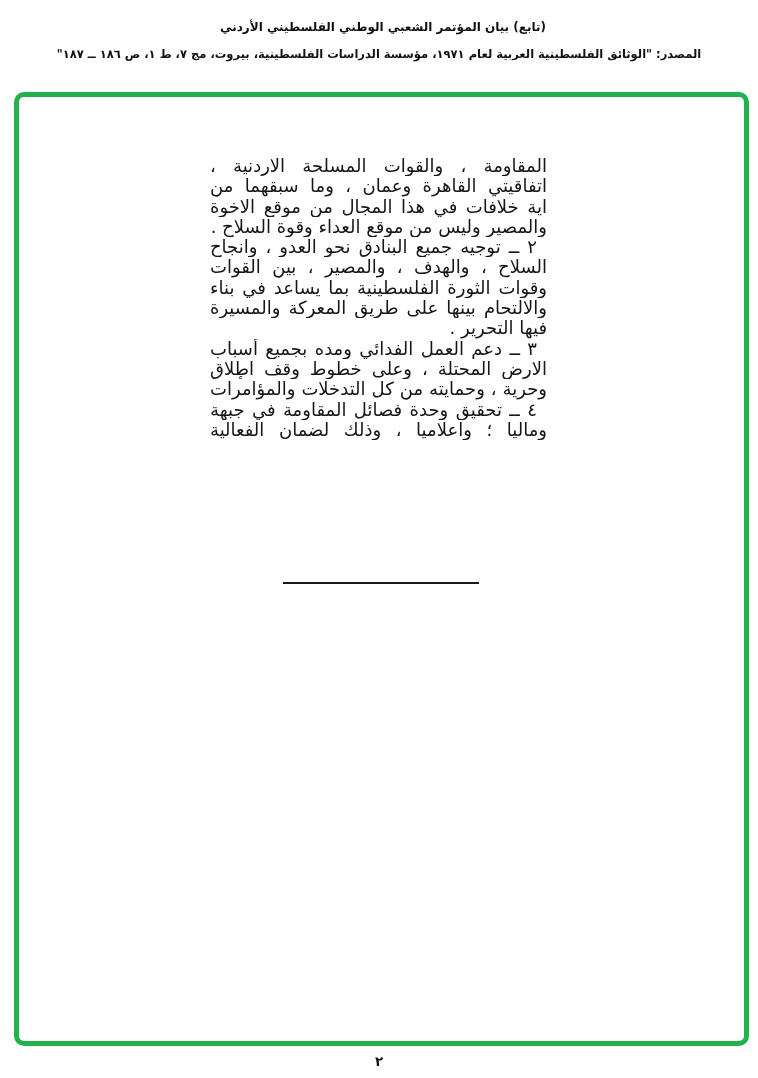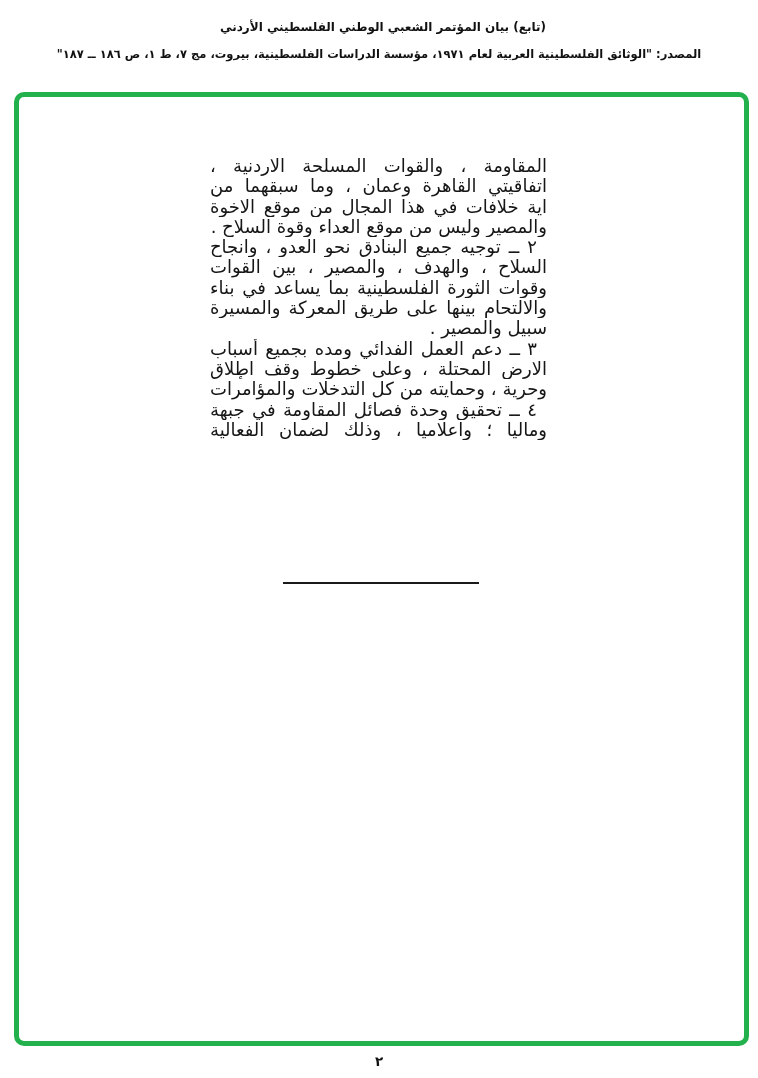--- a/index.html
+++ b/index.html
@@ -103,21 +103,21 @@
 
   <div class="textblock">
     <div class="line">المقاومة ، والقوات المسلحة الاردنية ، والمدنيين ، وتطبيق</div>
     <div class="line">اتفاقيتي القاهرة وعمان ، وما سبقهما من اتفاقيـــات</div>
     <div class="line">اية خلافات في هذا المجال من موقع الاخوة ووحدة الهدف</div>
     <div class="line endline">والمصير وليس من موقع العداء وقوة السلاح .</div>
     <div class="line indent">٢ ــ توجيه جميع البنادق نحو العدو ، وانجاح ودعم</div>
     <div class="line">السلاح ، والهدف ، والمصير ، بين القوات المسلحة ،</div>
     <div class="line">وقوات الثورة الفلسطينية بما يساعد في بناء الثقة المتبادلة</div>
     <div class="line">والالتحام بينها على طريق المعركة والمسيرة الواحدة في</div>
-    <div class="line endline">سبيل والمصير .</div>
+    <div class="line endline">فيها التحرير .</div>
     <div class="line indent">٣ ــ دعم العمل الفدائي ومده بجميع أسباب العون ،</div>
     <div class="line">الارض المحتلة ، وعلى خطوط وقف اطلاق النار ، بأمان</div>
     <div class="line endline">وحرية ، وحمايته من كل التدخلات والمؤامرات .</div>
     <div class="line indent">٤ ــ تحقيق وحدة فصائل المقاومة في جبهة واحـــدة</div>
     <div class="line endline">وماليا ؛ واعلاميا ، وذلك لضمان الفعالية والانضباط .</div>
   </div>
 
   <div class="rule"></div>
 
   <div class="pagenum">٢</div>

